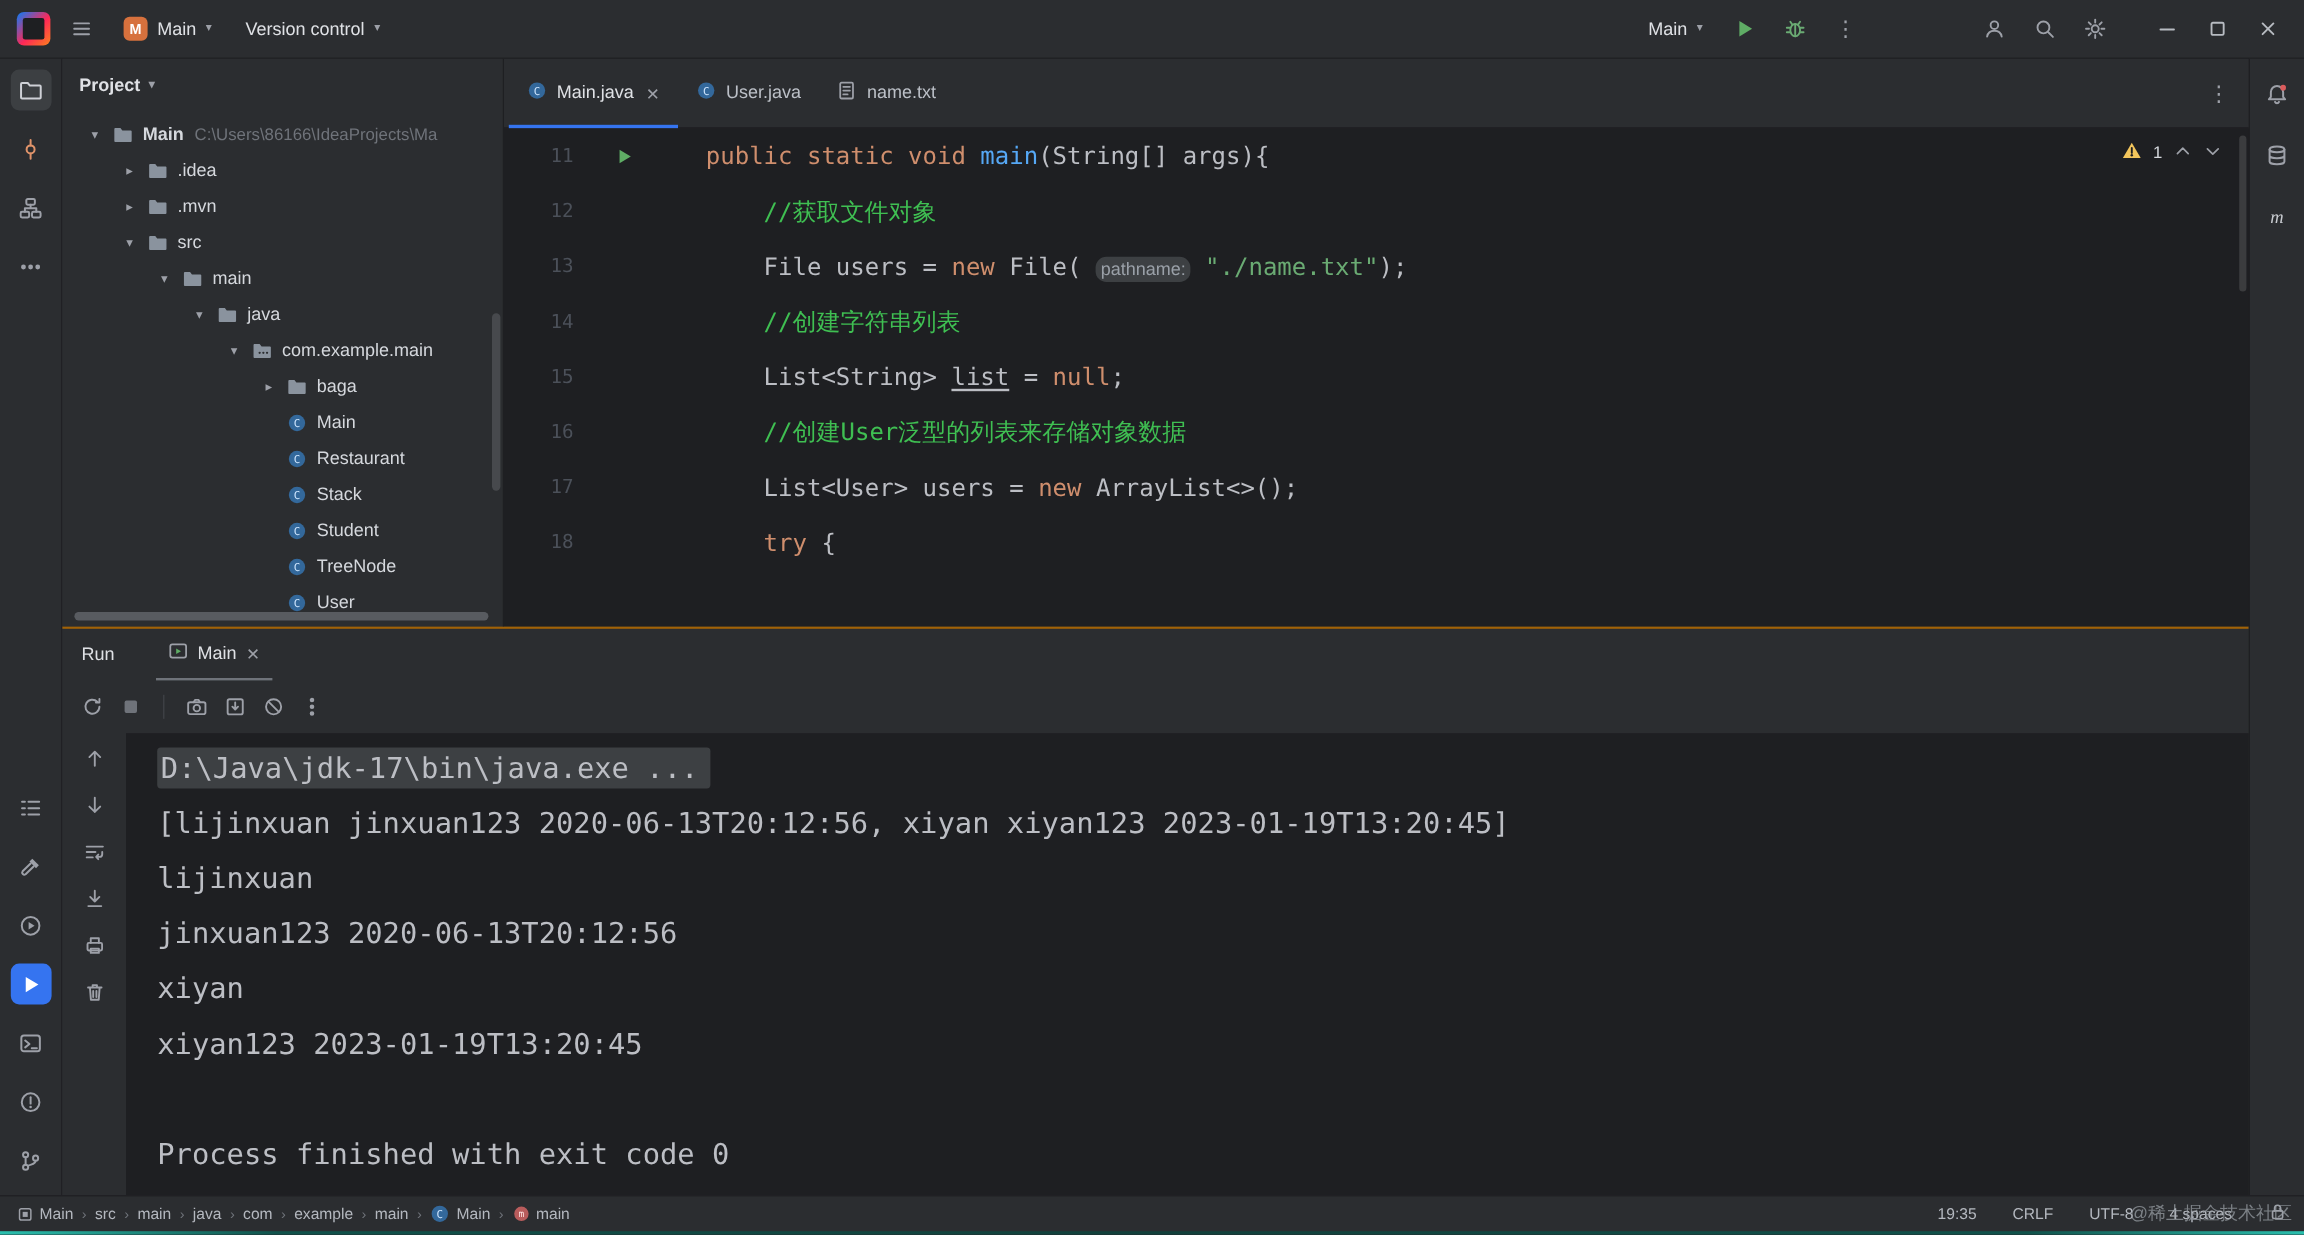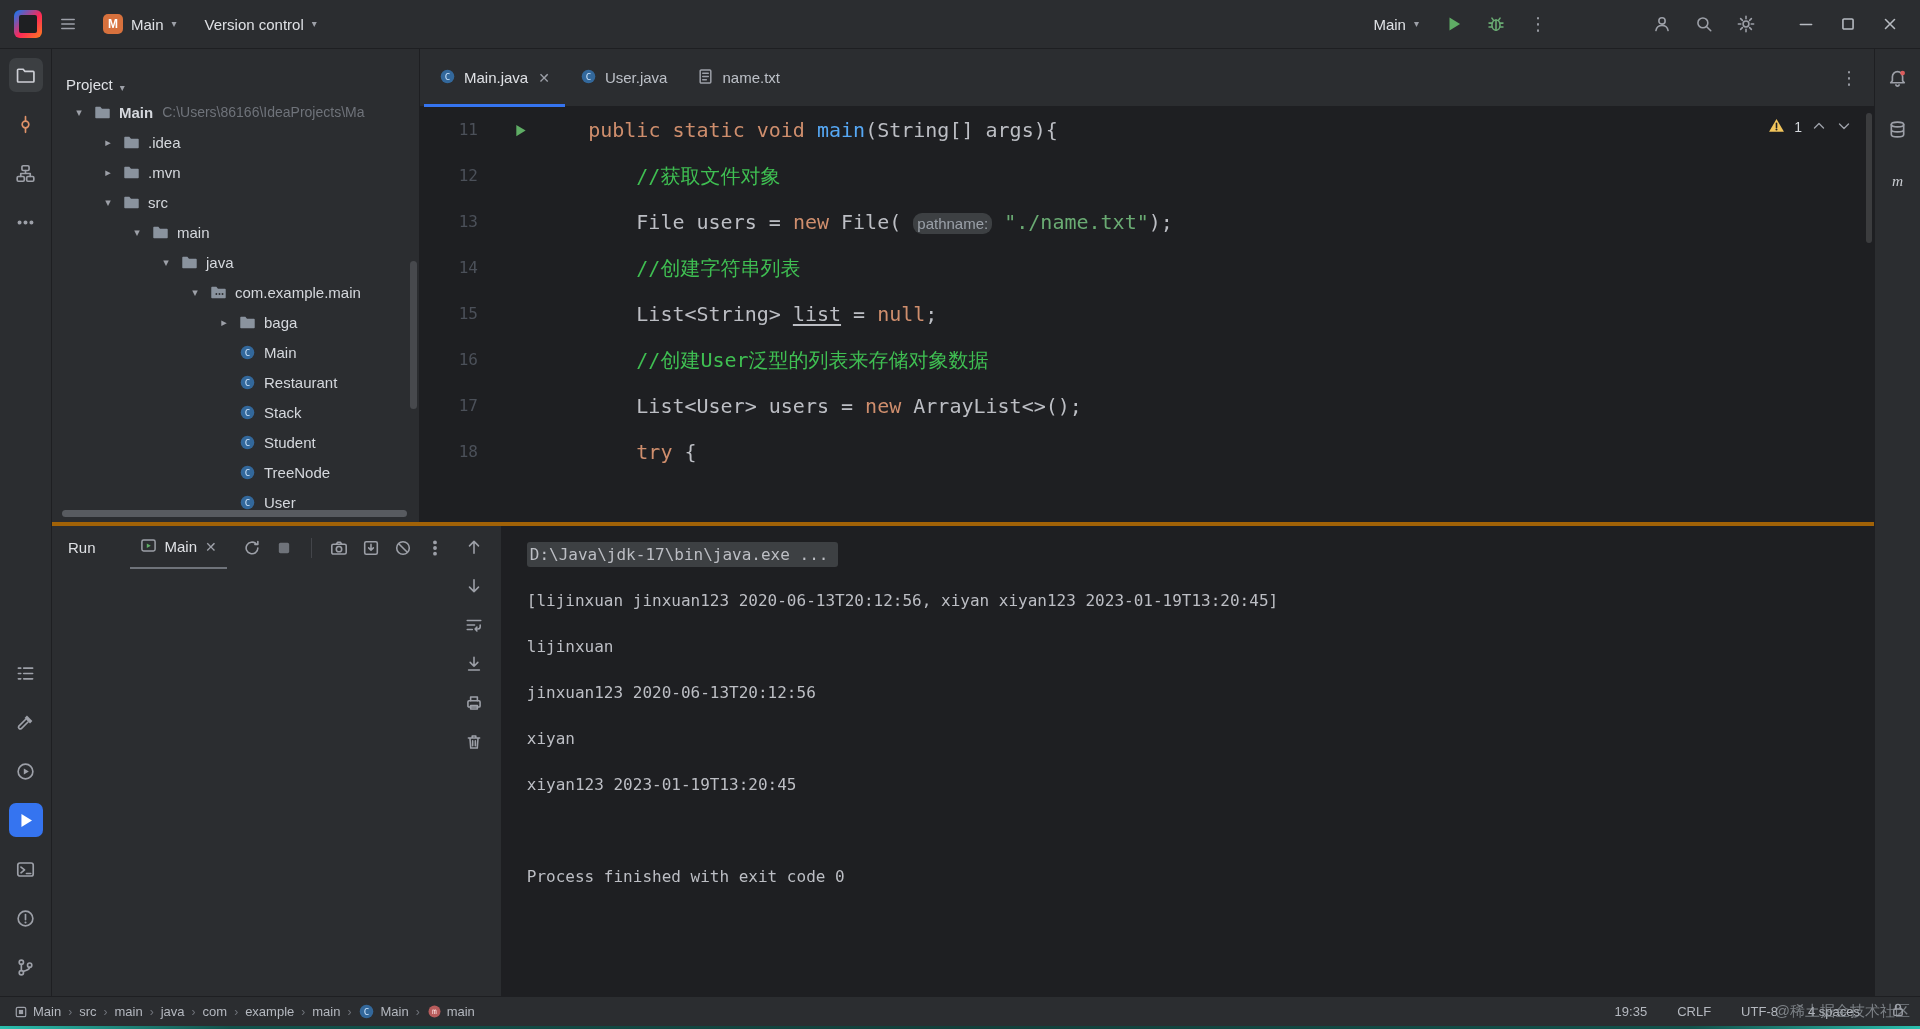--- a/index.html
+++ b/index.html
@@ -31,21 +31,21 @@
   .strip-bottom{margin-top:auto;display:flex;flex-direction:column;align-items:center;gap:15px}
   .tool-btn{width:34px;height:34px;display:flex;align-items:center;justify-content:center;border-radius:7px}
   .tool-btn.subtle{background:#3c3f42}
   .tool-btn.active{background:#3574f0}
   .content-col{flex:1;display:flex;flex-direction:column;min-width:0}
   .top-row{flex:1;display:flex;min-height:0}
 
   
   .project-panel{width:368px;flex:none;background:#2b2d30;border-right:1px solid #1e1f22;
     position:relative;overflow:hidden}
-  .panel-header{height:44px;display:flex;align-items:flex-end;gap:7px;padding:0 14px;font-size:15px;font-weight:400}
+  .panel-header{height:44px;display:flex;align-items:center;gap:7px;padding:0 14px;font-size:15px;font-weight:700}
   .tree{padding-top:4px;overflow:hidden}
   .tree-row{height:30px;display:flex;align-items:center;font-size:15px;color:#d5d8dd;white-space:nowrap}
   .tree-row .tchev{width:22px;flex:none;text-align:center;color:#9da0a8;font-size:11px}
   .tree-row .ticon{width:24px;flex:none;display:flex;justify-content:center;align-items:center}
   .tree-row .tlabel{margin-left:5px}
   .tree-row .tlabel.bold{font-weight:700}
   .tree-row .tpath{color:#6f737a;margin-left:9px;font-size:14px}
   .hscroll{position:absolute;left:10px;bottom:5px;width:345px;height:7px;border-radius:4px;background:#585b60}
   .vscroll{position:absolute;right:2px;top:212px;width:7px;height:148px;border-radius:4px;background:#47494d}
 
@@ -70,32 +70,32 @@
   .tok-comment{color:#3fbf52;}
   .tok-str{color:#6aab73}
   .tok-var{text-decoration:underline;text-underline-offset:3px}
   .tok-hint{background:#3d4043;color:#9aa0a8;border-radius:9px;padding:2px 4px;font-size:15px;
     font-family:"Liberation Sans",sans-serif;font-style:normal}
   .inspections{position:absolute;top:10px;right:22px;display:flex;align-items:center;gap:9px;
     font-size:14px;color:#d5d8dd}
   .editor-vscroll{position:absolute;right:2px;top:6px;width:6px;height:130px;border-radius:3px;background:rgba(255,255,255,.13)}
 
   
-  .run-panel{height:474px;flex:none;display:flex;flex-direction:row;background:#2b2d30;border-top:4px solid #a16207}
+  .run-panel{height:474px;flex:none;display:flex;flex-direction:column;background:#2b2d30;border-top:2px solid #a16207}
   .run-header{height:43px;flex:none;display:flex;align-items:stretch;padding-left:16px;gap:34px;font-size:15px}
   .run-title{display:flex;align-items:center;font-weight:400;color:#dfe1e5}
   .run-tab{display:flex;align-items:center;gap:8px;padding:0 10px;border-bottom:2px solid #6f737a;color:#dfe1e5}
   .run-tab .tclose{color:#9da0a8;font-size:14px}
   .run-toolbar{height:44px;flex:none;display:flex;align-items:center;padding-left:12px;gap:6px}
   .run-toolbar .sep{width:1px;height:20px;background:#43454a;margin:0 8px}
   .console-row{flex:1;display:flex;min-height:0}
   .console-gutter{width:53px;flex:none;display:flex;flex-direction:column;align-items:center;padding-top:8px;gap:13px}
   .cg-btn{width:26px;height:26px;display:flex;align-items:center;justify-content:center;border-radius:5px}
   .console{flex:1;background:#1e1f22;font-family:"DejaVu Sans Mono","Liberation Mono",monospace;
-    font-size:16px;line-height:46px;color:#bcbec4;padding:6px 0 0 26px;white-space:pre;overflow:hidden}
+    font-size:24px;line-height:46px;color:#bcbec4;padding:6px 0 0 26px;white-space:pre;overflow:hidden}
   .cline{height:46px}
   .cline .folded{background:#3d4043;border-radius:3px;padding:3px 10px 3px 3px}
 
   
   .statusbar{height:30px;flex:none;display:flex;align-items:center;background:#2b2d30;
     border-top:1px solid #1e1f22;padding:0 14px;font-size:13px;color:#b4b8bf}
   .breadcrumbs{display:flex;align-items:center;gap:7px;white-space:nowrap}
   .bc-item{display:flex;align-items:center;gap:5px}
   .bc-sep{color:#6f737a;font-size:12px}
   .status-right{margin-left:auto;display:flex;align-items:center;gap:30px;color:#b4b8bf}

